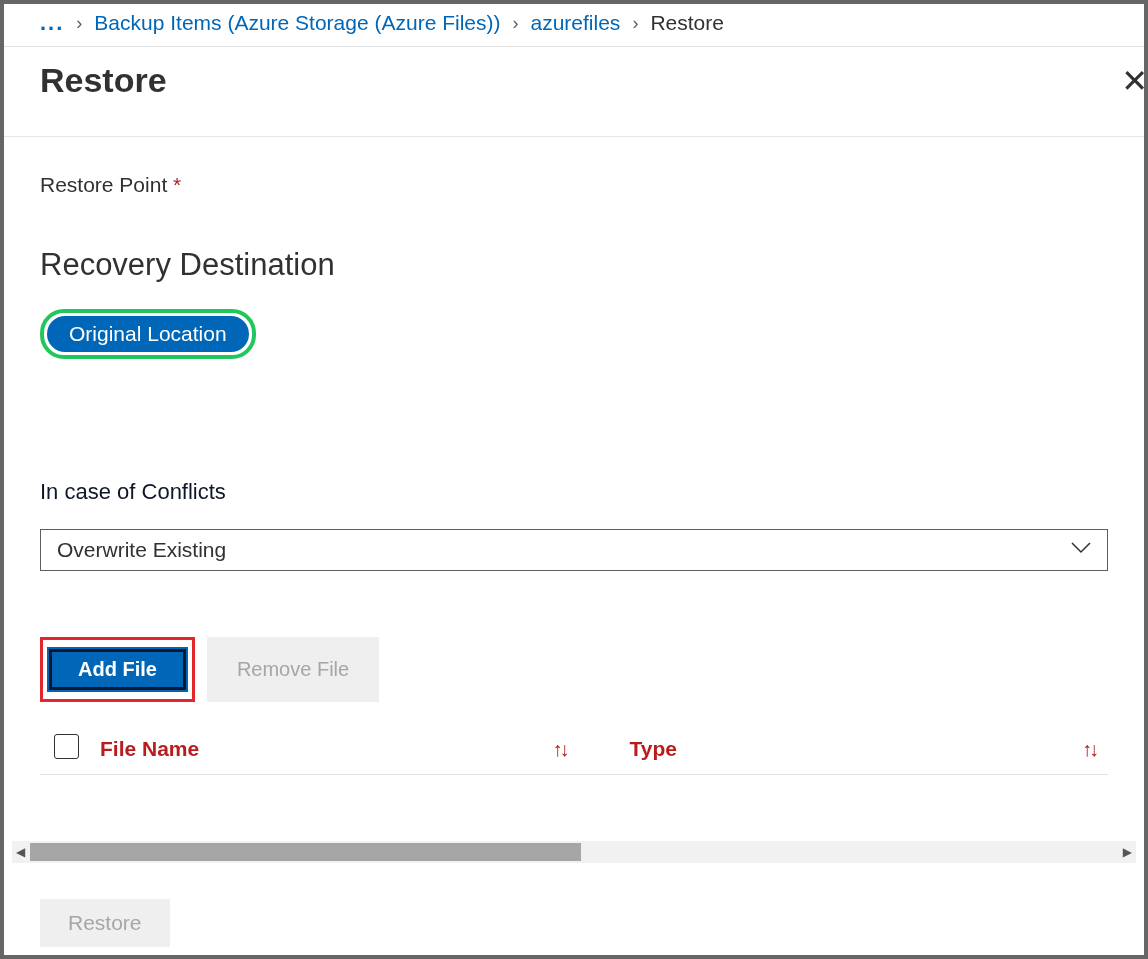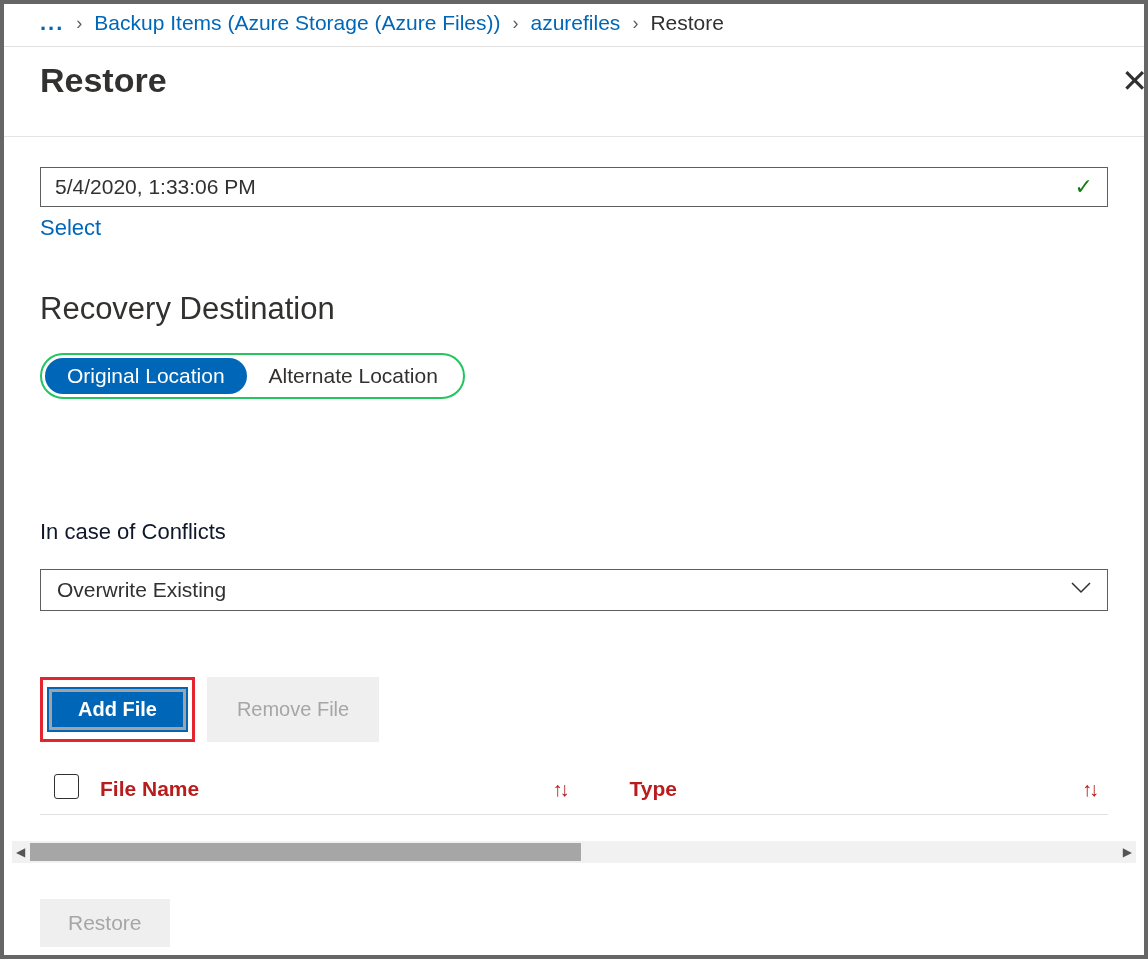--- a/index.html
+++ b/index.html
@@ -104,24 +104,25 @@
     }
     .section-heading {
       font-size: 31px;
       font-weight: 400;
       color: #323130;
       margin-top: 50px;
       margin-bottom: 26px;
     }
     .toggle-group {
       display: inline-flex;
-      border: 2px solid #22c55e;
+      border: 4px solid #22c55e;
       border-radius: 24px;
       overflow: hidden;
       padding: 3px;
+      flex-direction: column;
     }
     .toggle-option {
       padding: 6px 22px;
       font-size: 21px;
       cursor: pointer;
       border-radius: 20px;
       color: #323130;
     }
     .toggle-option.selected {
       background: #0067b8;
@@ -160,21 +161,21 @@
       font-size: 20px;
       padding: 6px 26px;
       cursor: pointer;
       border: none;
       font-family: inherit;
     }
     .btn-primary {
       background: #0067b8;
       color: #ffffff;
       font-weight: 600;
-      border: 3px solid #a3a3a3;
+      border: 3px solid #0f172a;
       outline: 2px solid #0067b8;
     }
     .btn-secondary {
       background: #efefef;
       color: #a6a6a6;
       padding: 4px 30px;
     }
     .table-header {
       display: flex;
       align-items: center;
@@ -276,34 +277,30 @@
   <span class="current">Restore</span>
 </div>
 
 <div class="header">
   <h1>Restore</h1>
   <span class="close-btn">✕</span>
 </div>
 
 <div class="content">
   <div class="field-row">
-    <div class="field-control">
-      <div class="text-input-valid">
-        <span>5/4/2020, 1:33:06 PM</span>
-        <span class="check-icon">✓</span>
-      </div>
-      <span class="select-link">Select</span>
+    <div class="field-label">
+      <span>Restore Point</span>
+      <span class="required">*</span>
     </div>
   </div>
 
   <div class="section-heading">Recovery Destination</div>
 
   <div class="toggle-group">
     <div class="toggle-option selected">Original Location</div>
-    <div class="toggle-option">Alternate Location</div>
   </div>
 
   <div class="conflicts-label">In case of Conflicts</div>
   <div class="dropdown">
     <span>Overwrite Existing</span>
     <span class="chevron">
       <svg width="20" height="12" viewBox="0 0 20 12">
           <path d="M1 1 L10 10 L19 1" stroke="#323130" stroke-width="1.5" fill="none"></path>
         </svg>
     </span>

